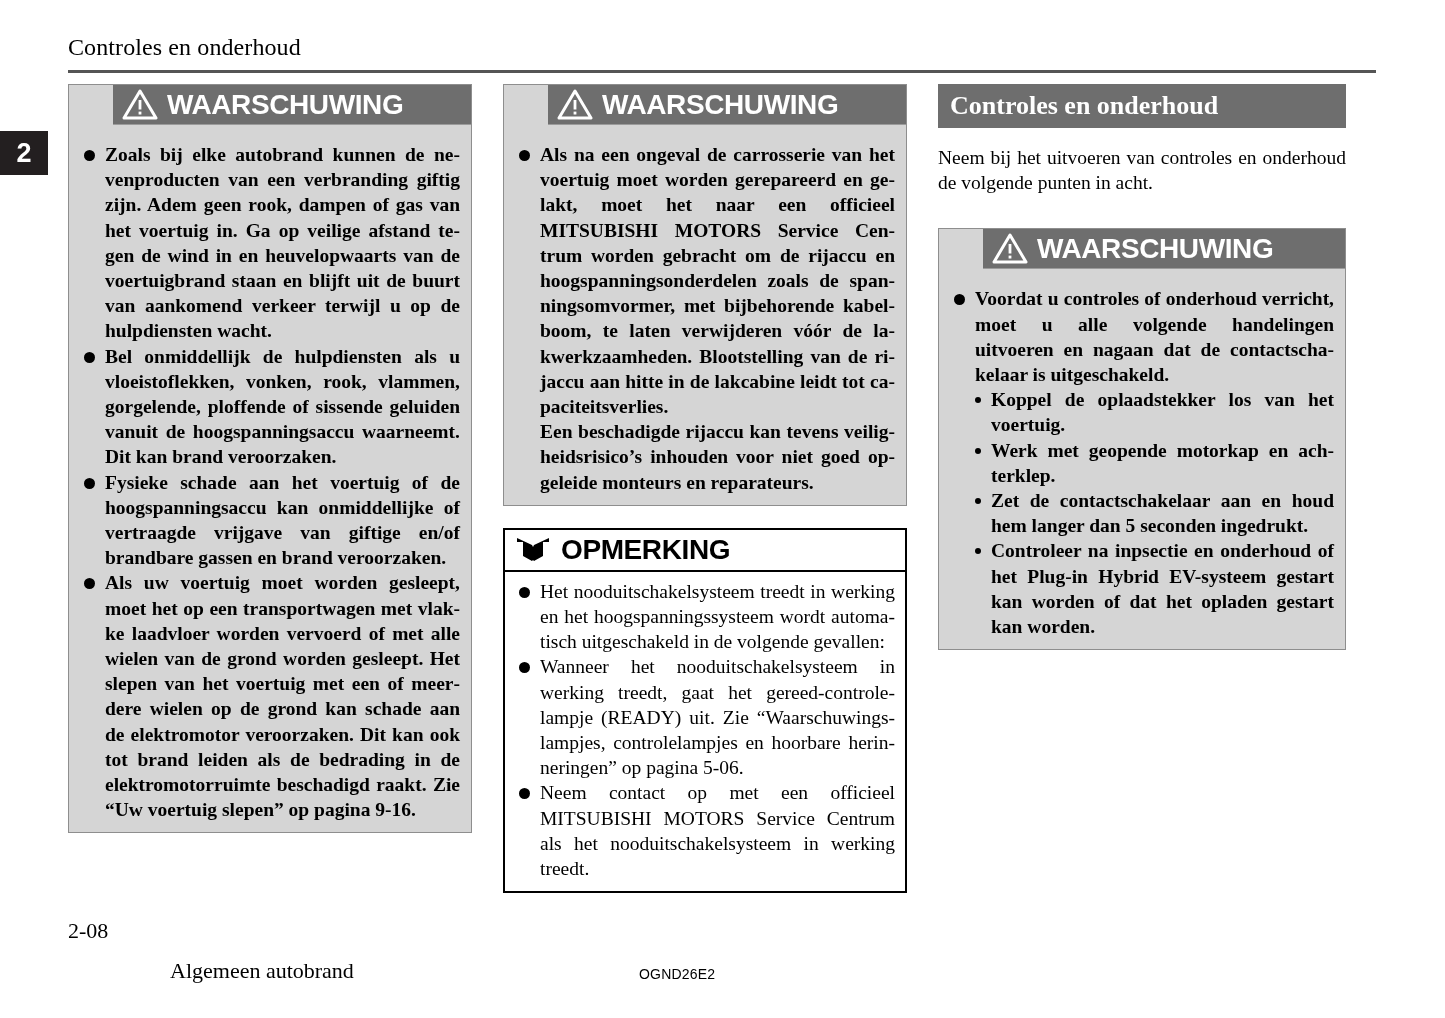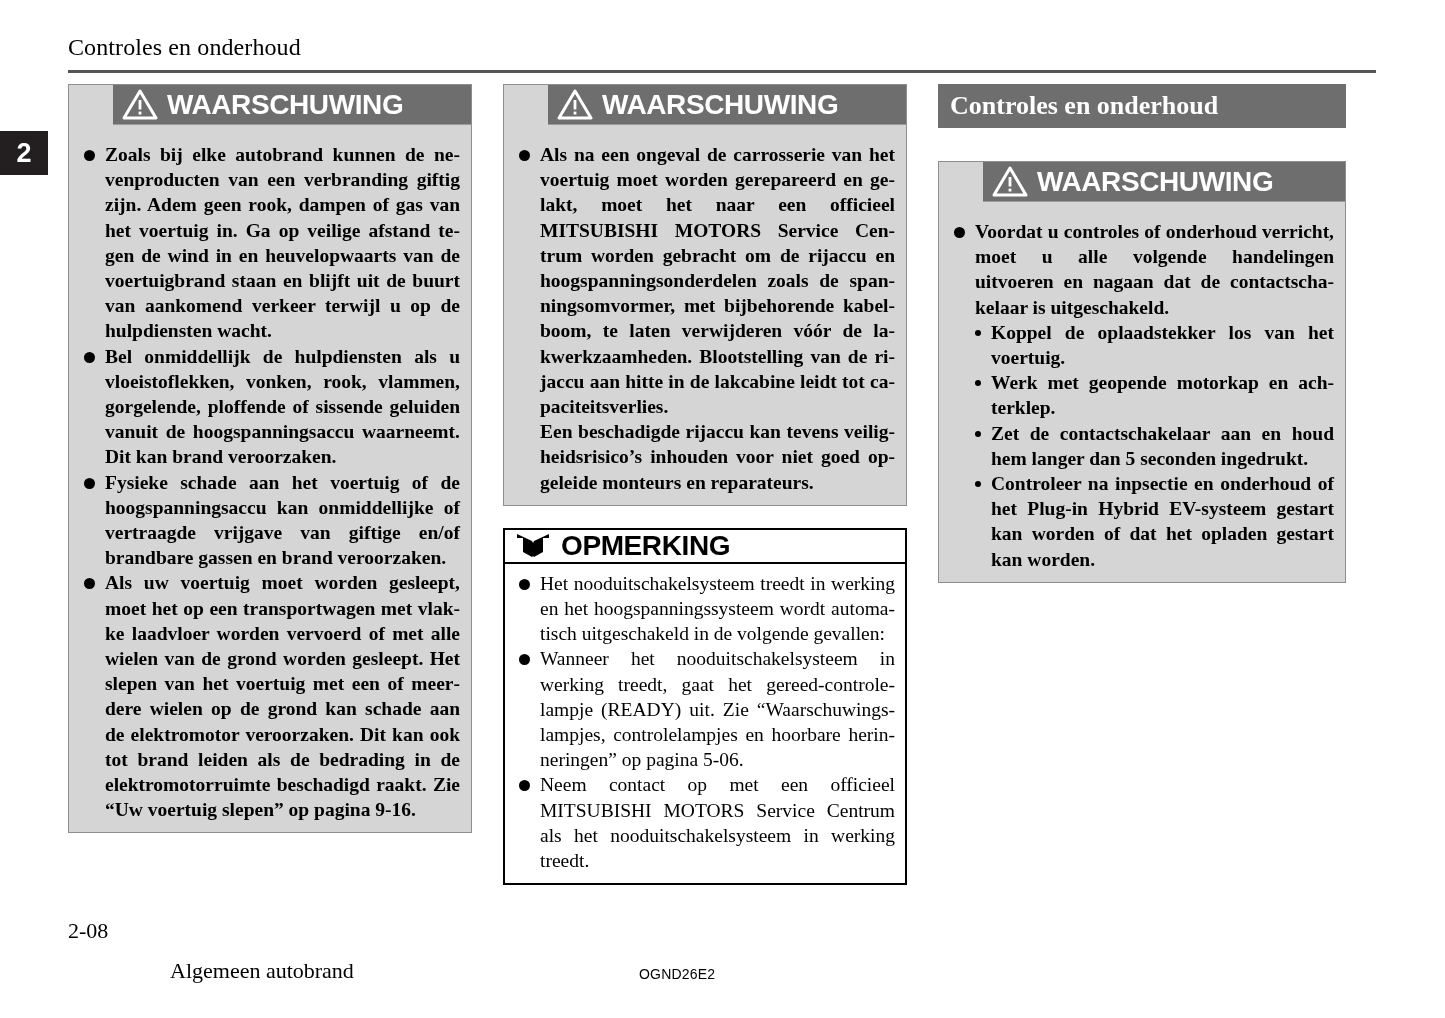--- a/index.html
+++ b/index.html
@@ -92,21 +92,21 @@
     padding: 17px 11px 10px 11px;
   }
 
   
   .note-box {
     border: 2px solid #000000;
     background: #ffffff;
     box-sizing: border-box;
   }
   .note-head {
-    height: 34px;
+    height: 42px;
     display: flex;
     align-items: center;
     padding-left: 10px;
     box-sizing: border-box;
     border-bottom: 2px solid #000000;
   }
   .note-head .title {
     color: #000000;
     font-family: "Liberation Sans", "DejaVu Sans", sans-serif;
     font-weight: bold;
@@ -293,20 +293,21 @@
       </ul>
     </div>
   </div>
 
 </div>
 
 <div class="column" id="col-3">
 
   <div class="section-head">Controles en onderhoud</div>
 
+  <div class="section-para">Neem bij het uitvoeren van controles en on­derhoud de volgende punten in acht.</div>
 
   <div class="spacer-20" style="height:33px;"></div>
 
   <div class="alert-box">
     <div class="alert-head">
       <svg class="warn-tri" width="36" height="31" viewBox="0 0 36 31">
         <path d="M18 2 L34 29 L2 29 Z" fill="none" stroke="#ffffff" stroke-width="3" stroke-linejoin="round"></path>
         <rect x="16.6" y="11" width="2.8" height="9.5" fill="#ffffff"></rect>
         <rect x="16.6" y="22.6" width="2.8" height="2.9" fill="#ffffff"></rect>
       </svg>

